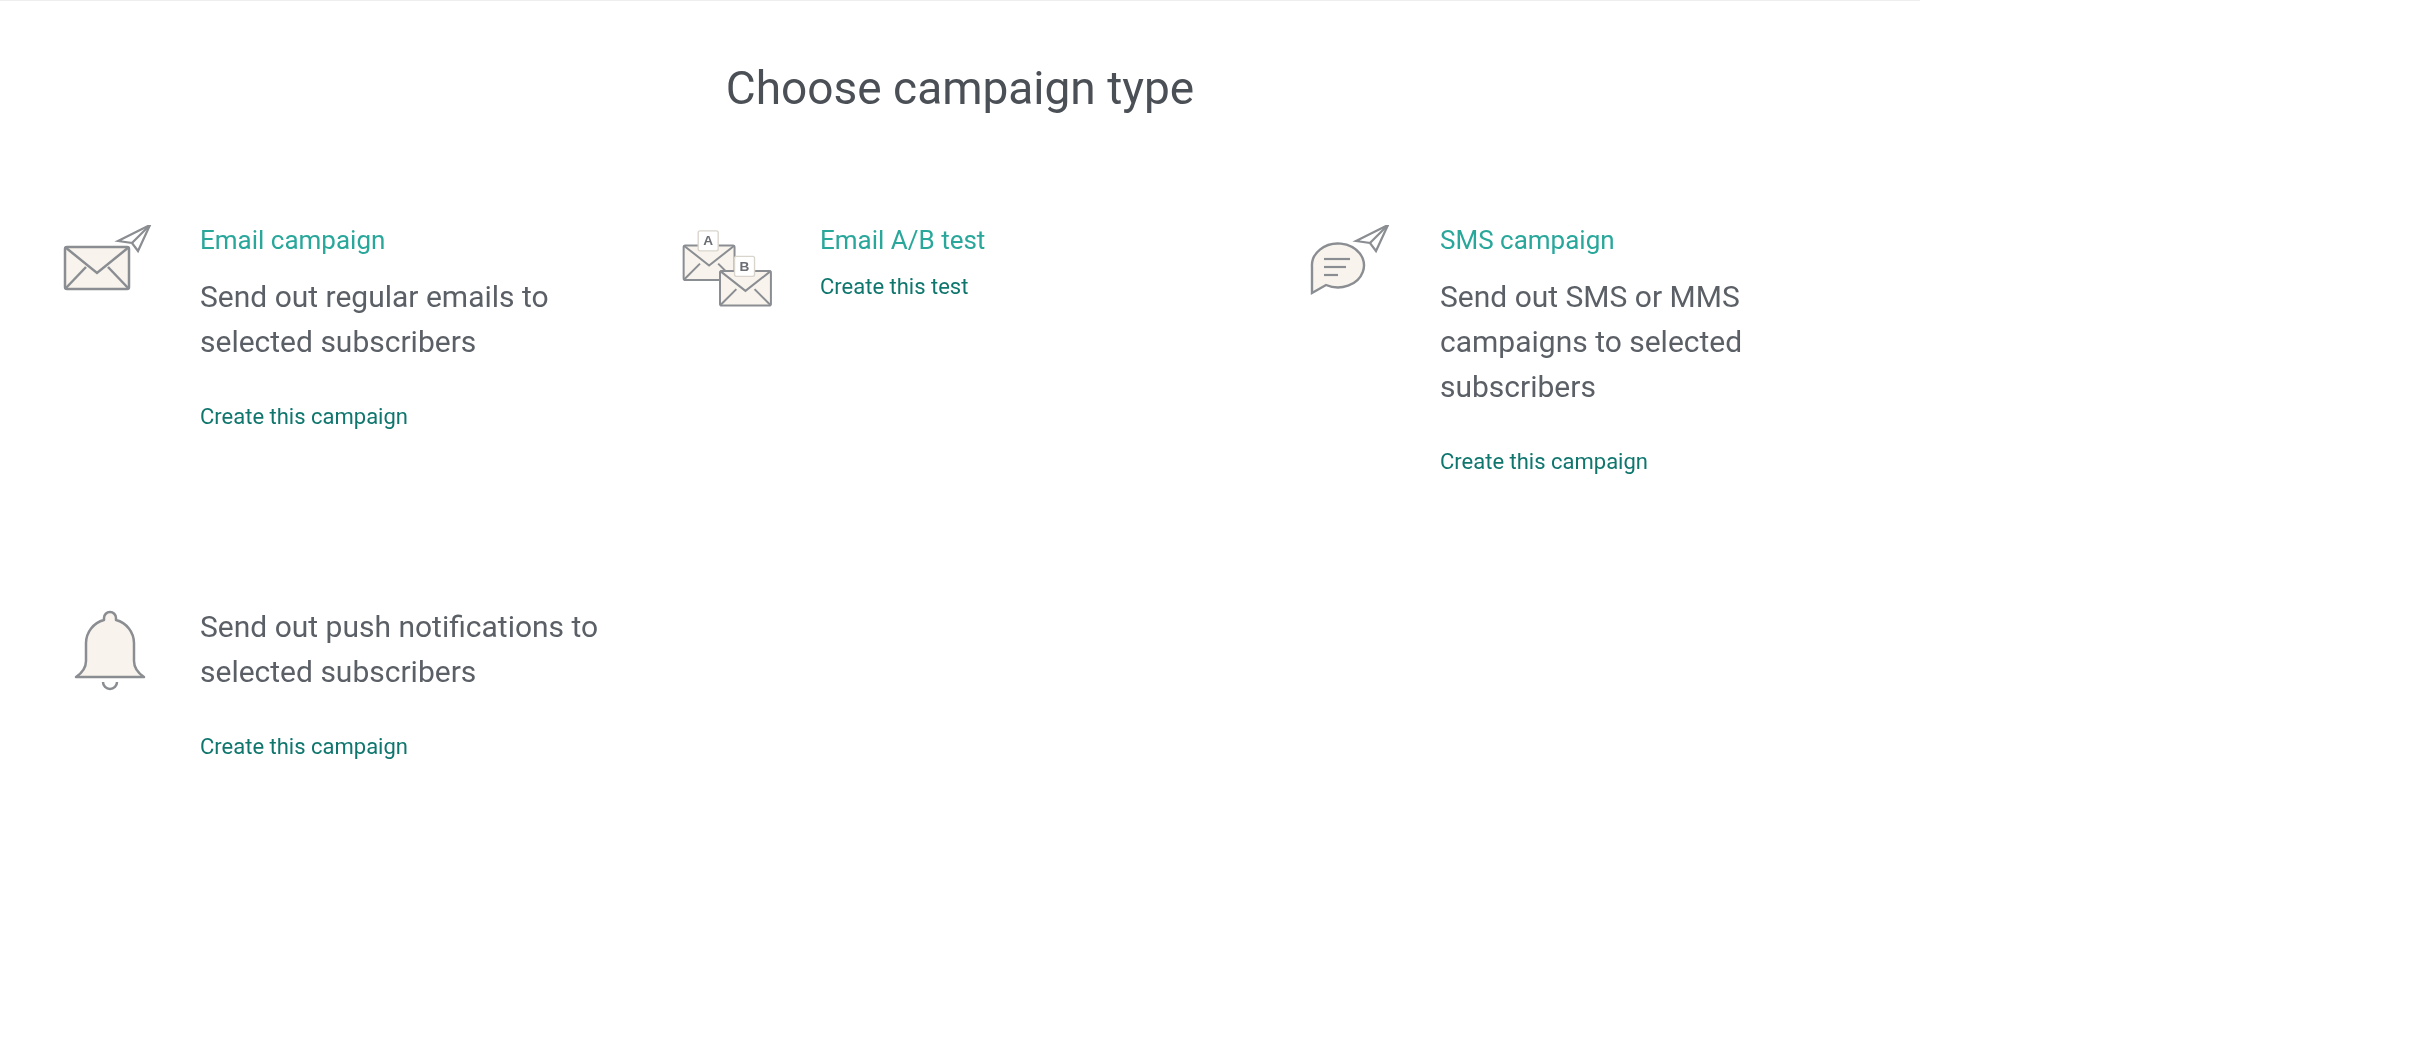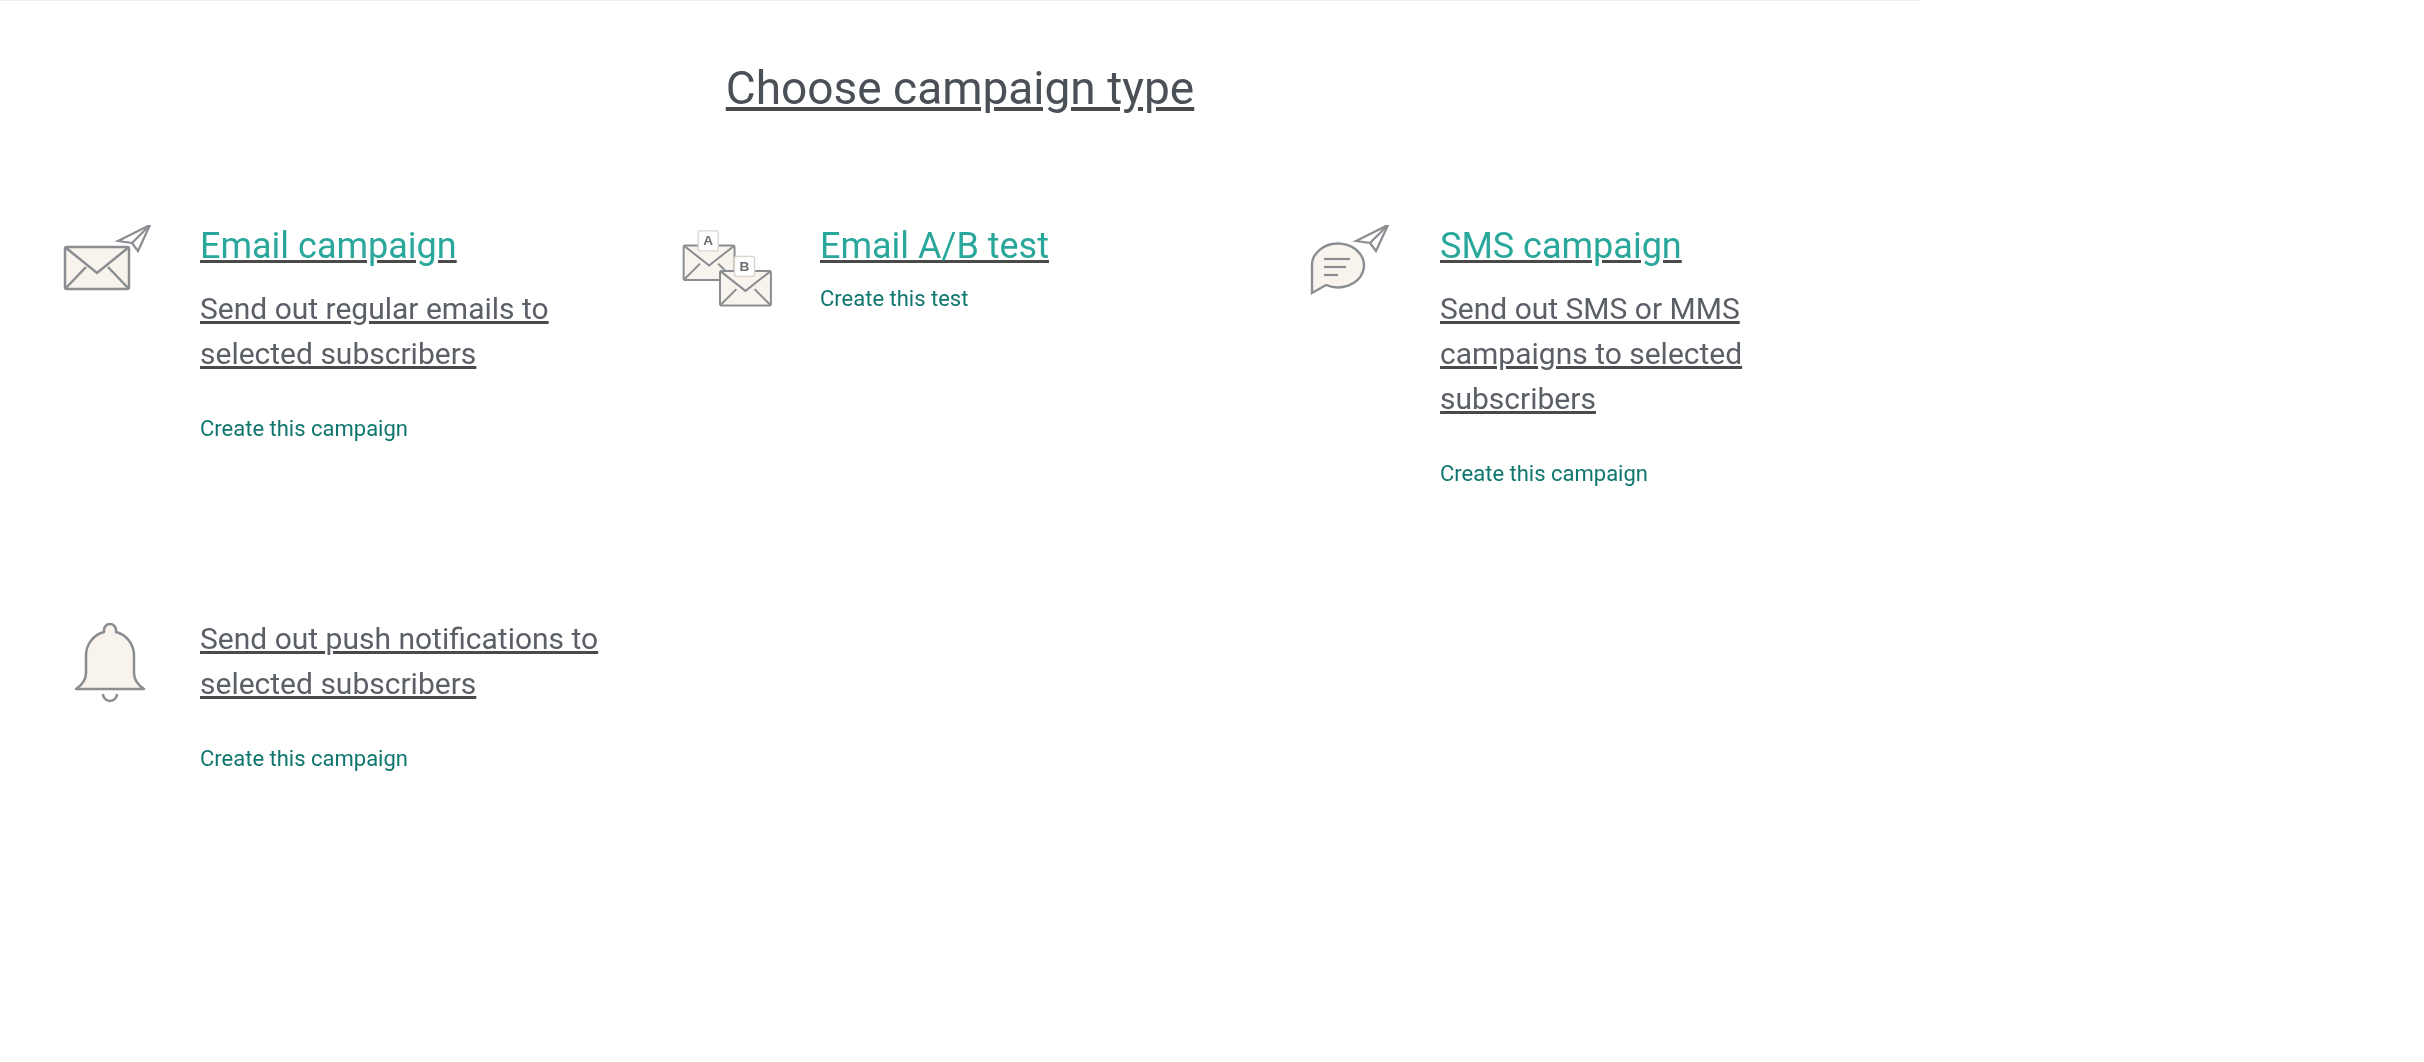--- a/index.html
+++ b/index.html
@@ -8,21 +8,20 @@
     background: #ffffff;
     font-family: -apple-system, BlinkMacSystemFont, "Segoe UI", Roboto, "Helvetica Neue", Arial, sans-serif;
     color: #4a4a4a;
   }
   .page {
     width: 1920px;
     min-height: 1062px;
     padding: 60px 60px;
     background: #ffffff;
     border-top: 1px solid #eee;
-    text-decoration: underline;
   }
   .page-title {
     text-align: center;
     font-size: 46px;
     font-weight: 400;
     color: #4b4f56;
     margin-bottom: 110px;
   }
   .grid {
     display: grid;
@@ -38,21 +37,21 @@
   .icon-wrap {
     width: 100px;
     flex: 0 0 100px;
     display: flex;
     align-items: center;
     justify-content: center;
   }
   .icon-wrap svg { display: block; }
   .card-body { flex: 1; }
   .card-title {
-    font-size: 36px;
+    font-size: 26px;
     font-weight: 400;
     color: #2aa79b;
     margin-bottom: 18px;
     line-height: 1.2;
   }
   .card-desc {
     font-size: 30px;
     font-weight: 400;
     color: #5b5f66;
     line-height: 1.5;

